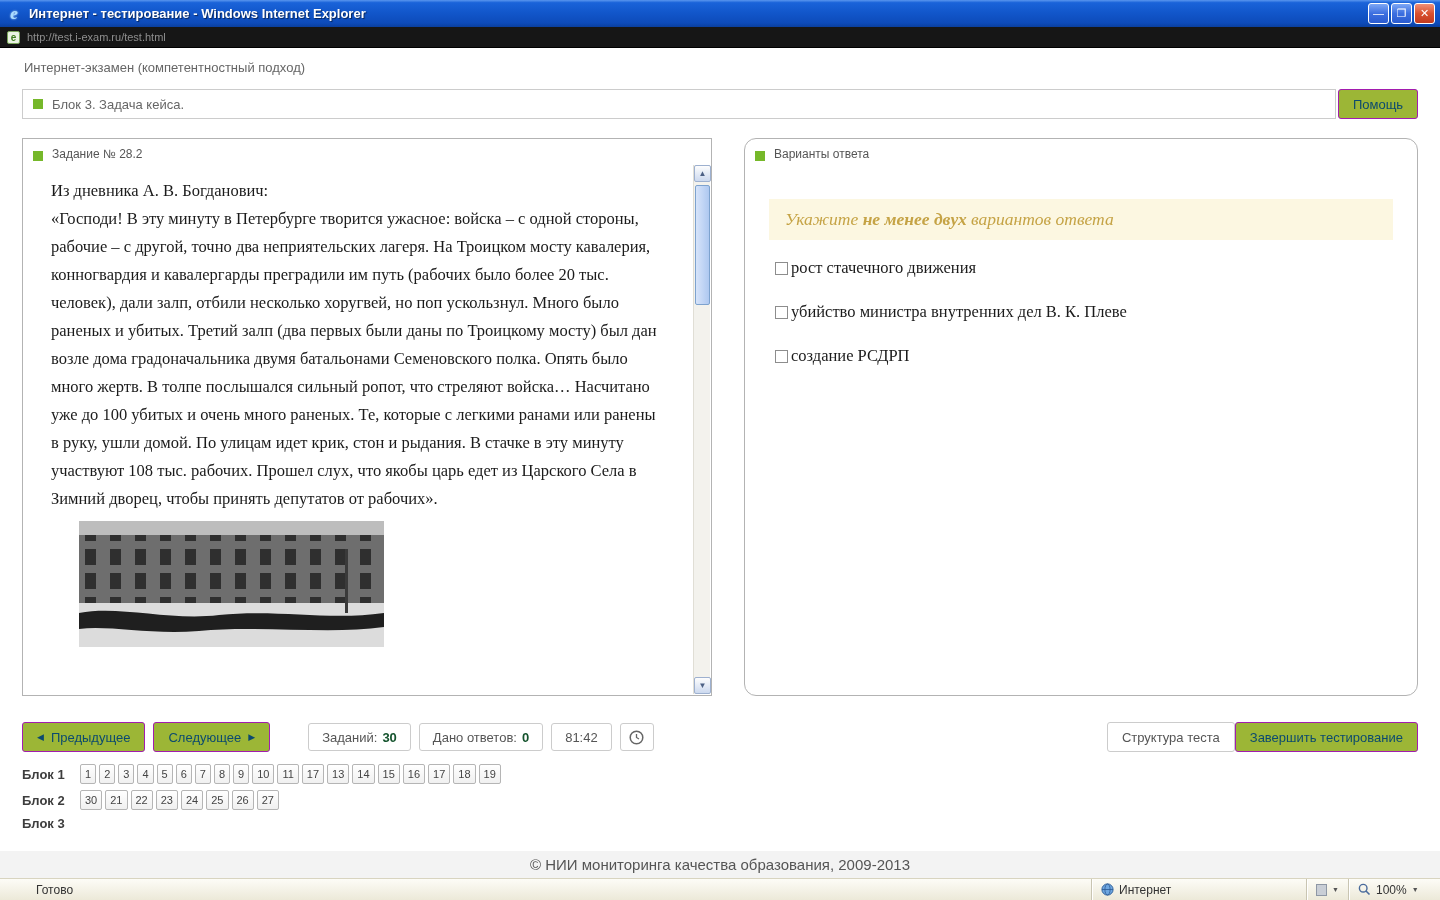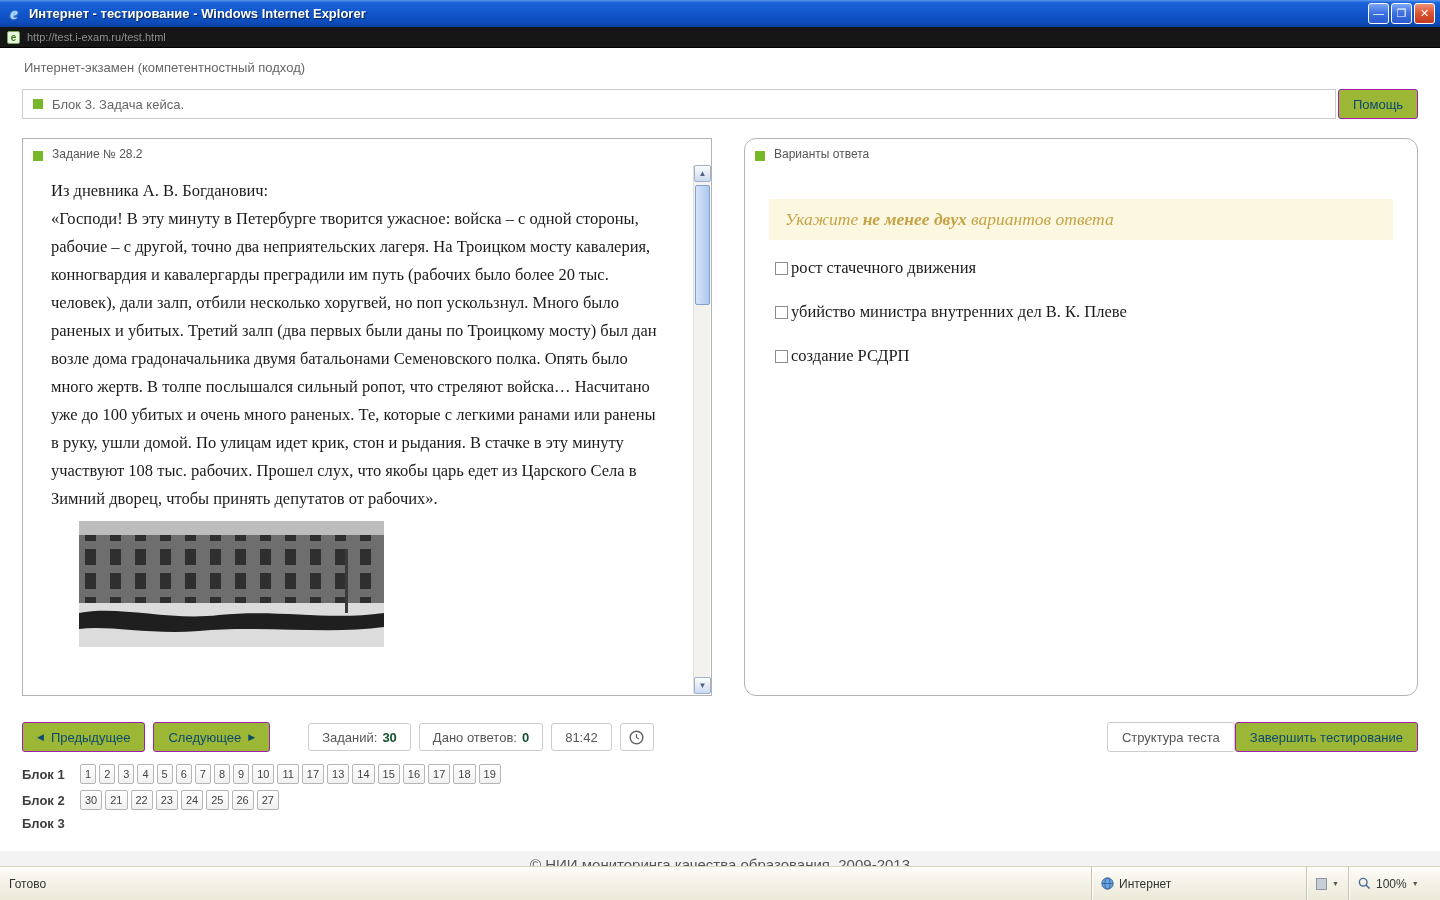--- a/index.html
+++ b/index.html
@@ -86,23 +86,23 @@
   .qlabel { width:58px; font-weight:bold; color:#3d3d3d; font-size:13px; }
   .qcells { display:flex; gap:3px; }
   .qcell { min-width:15px; padding:0 4px; height:20px; border:1px solid #b5b5b5; border-radius:2px;
     display:flex; align-items:center; justify-content:center; font-size:11px; color:#444;
     background:linear-gradient(#ffffff,#f0f0f0); cursor:pointer; }
   .qcell.sel { background:#c3c3c3; border-color:#8f8f8f; }
 
   
   .footer { position:absolute; left:0; right:0; bottom:22px; height:27px; background:#f3f3f3;
     display:flex; align-items:center; justify-content:center; color:#555; font-size:15px; }
-  .statusbar { position:absolute; left:0; right:0; bottom:0; height:34px;
+  .statusbar { position:absolute; left:0; right:0; bottom:0; height:22px;
     background:linear-gradient(180deg,#fdfcf7,#ece9d8); border-top:1px solid #d8d4c0;
-    display:flex; align-items:center; font-size:12px; color:#333; }
+    display:flex; align-items:center; font-size:12px; color:#333;padding-left:27px; }
   .pane { height:100%; display:flex; align-items:center; gap:5px; padding:0 9px;
     border-left:1px solid #c9c5b2; box-shadow:inset 1px 0 0 #fff; }
   .pane.first { border-left:none; box-shadow:none; flex:1; }
   .drop { font-size:7px; color:#555; }
 </style>
 <title>Интернет - тестирование - Windows Internet Explorer</title></head>
 <body>
 
 <div class="window">
 

